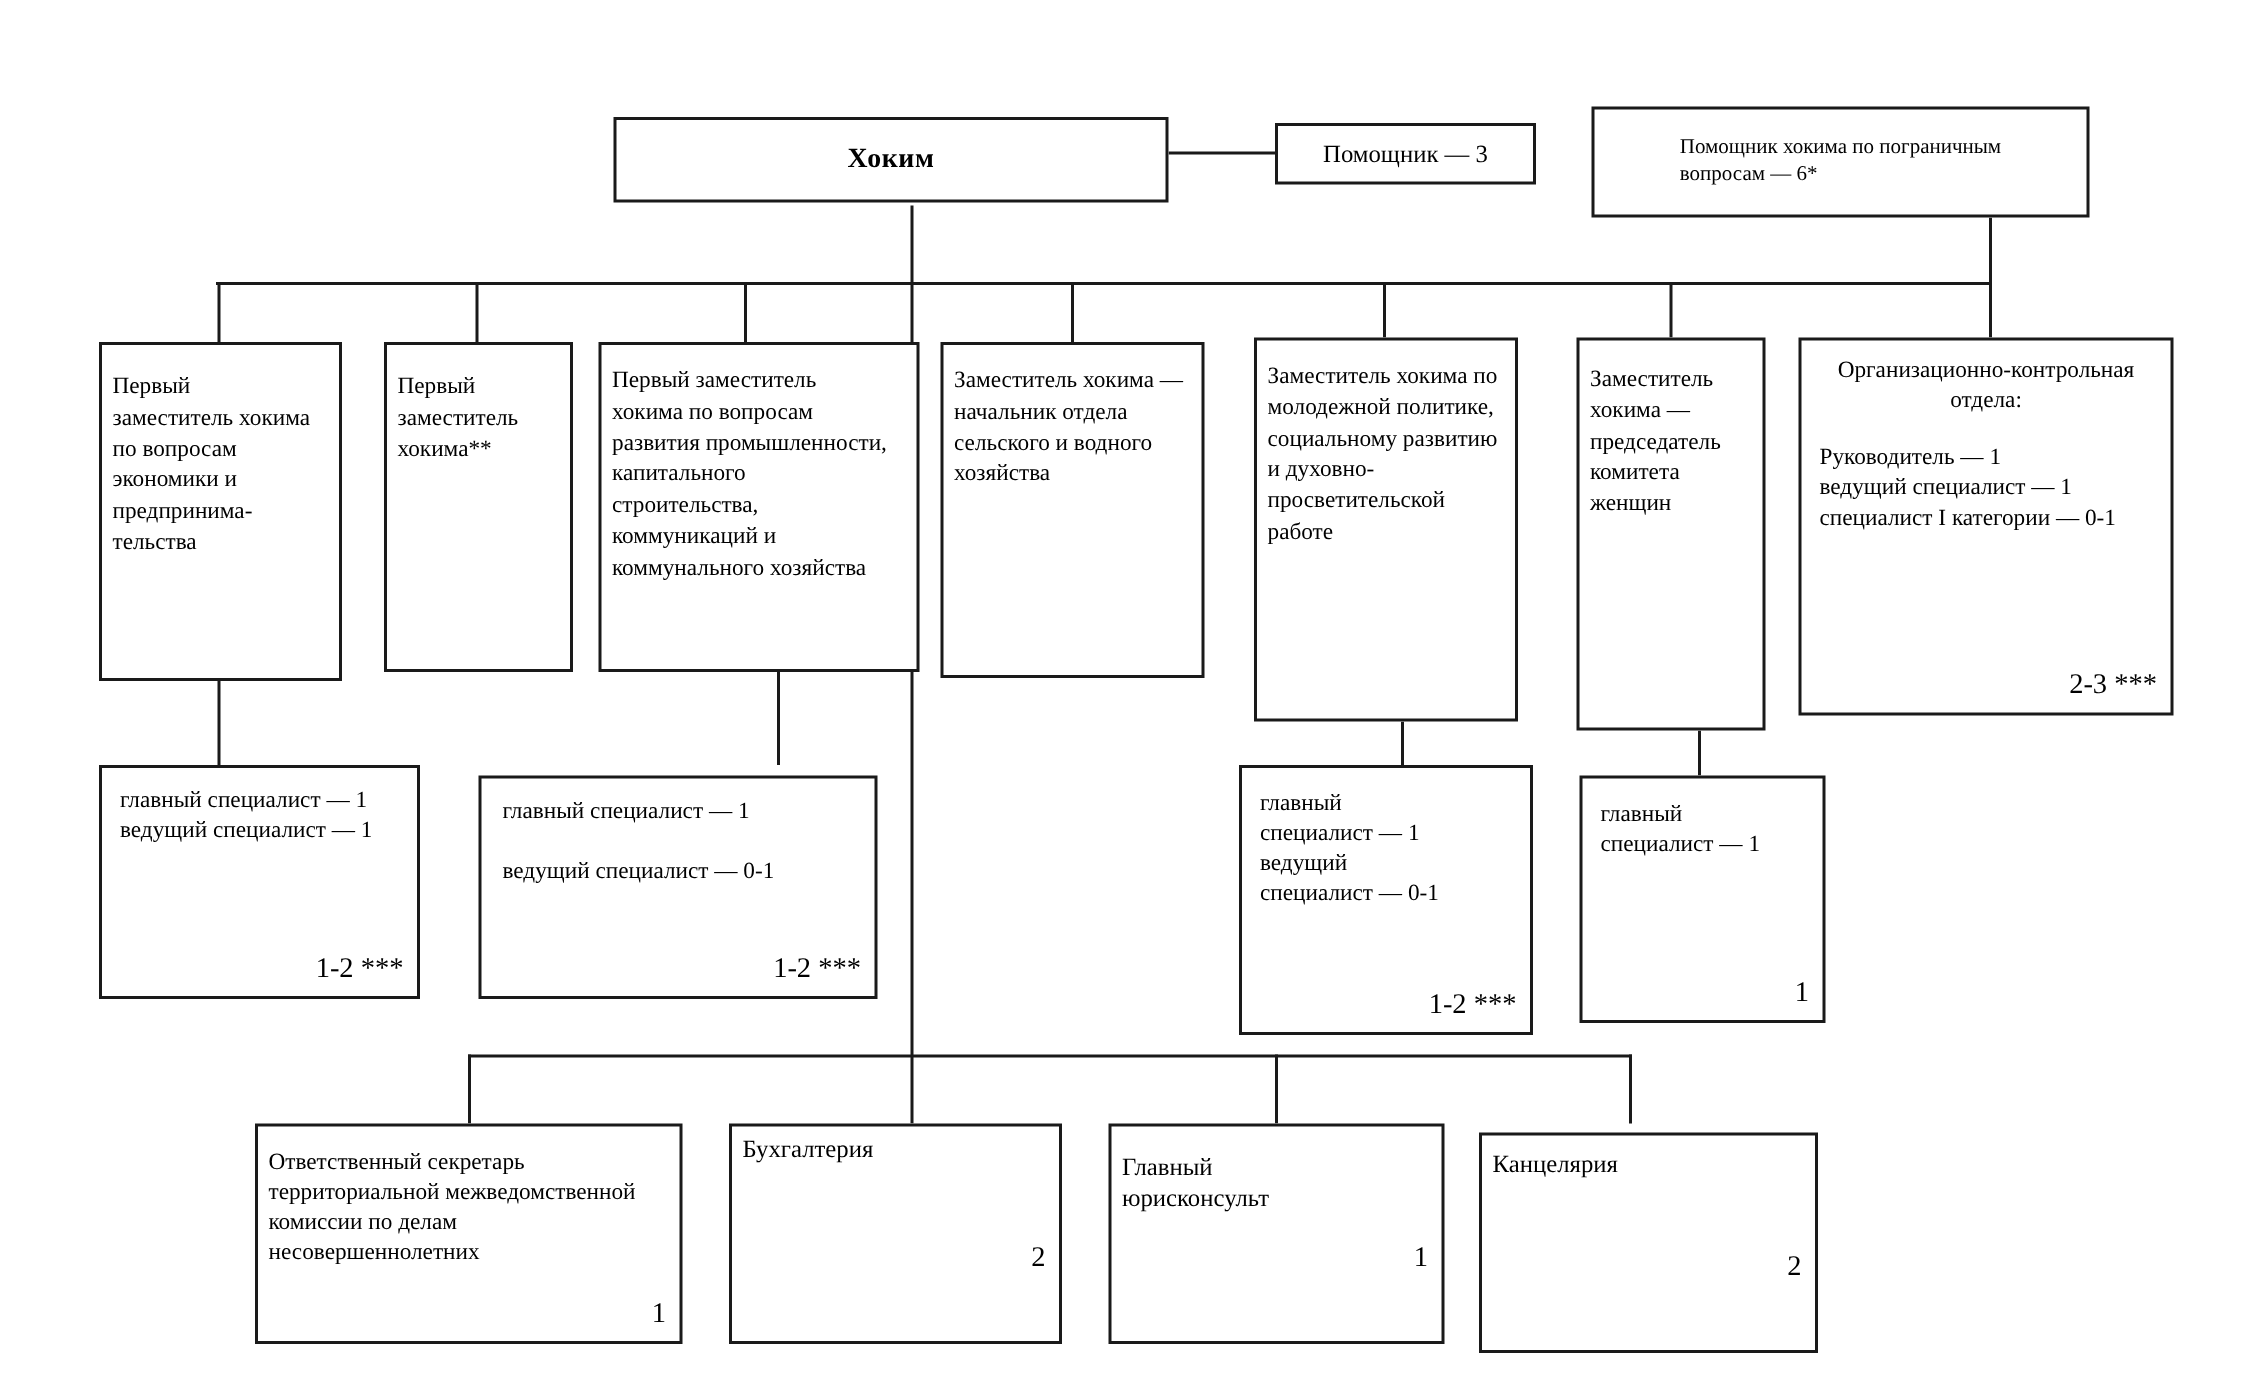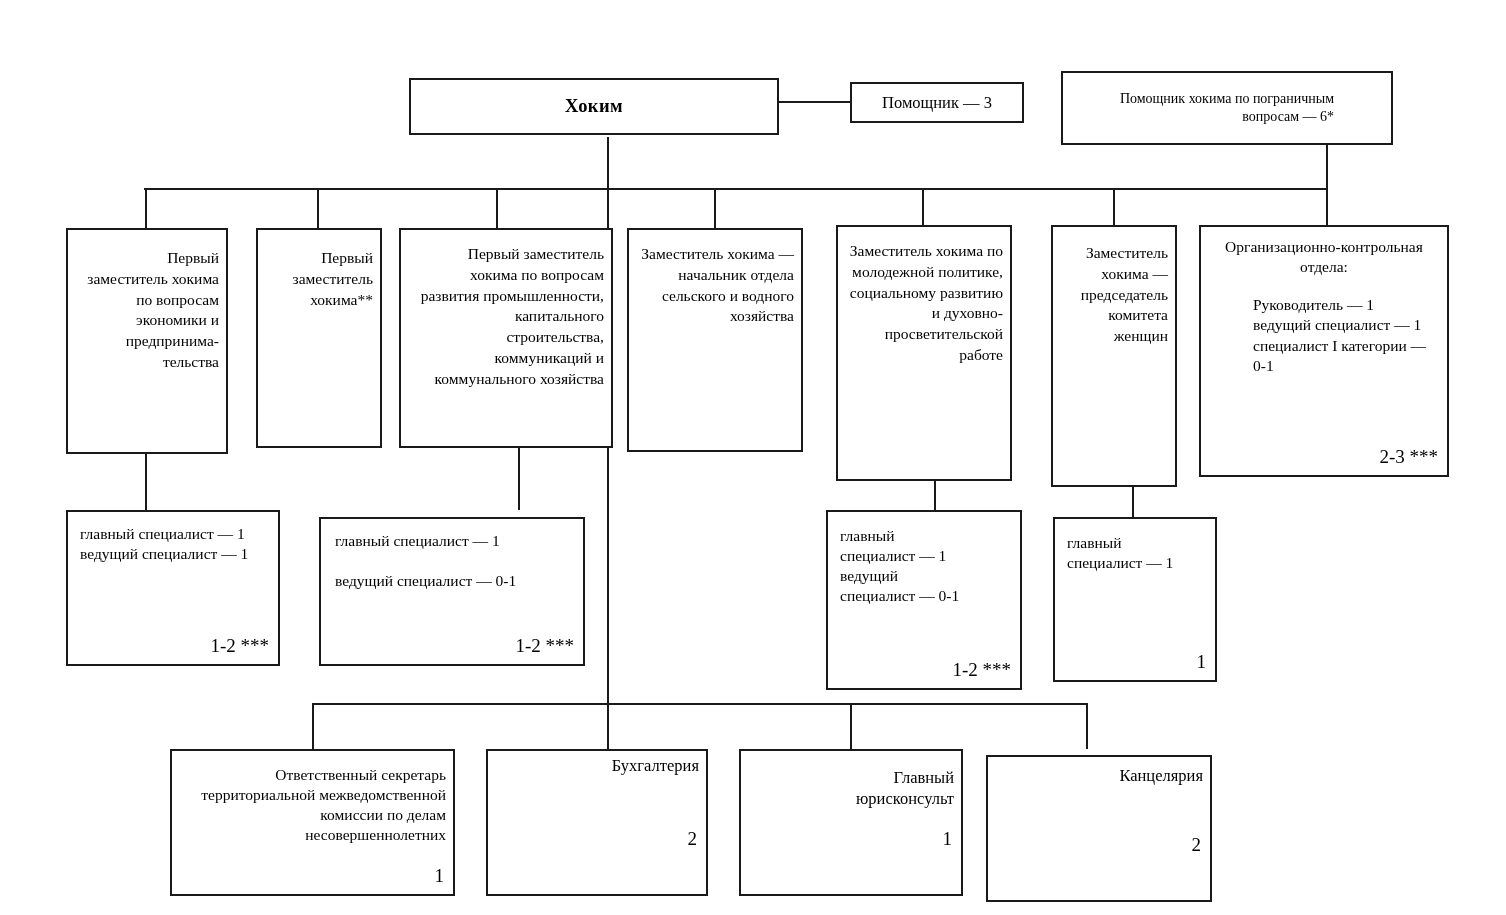--- a/index.html
+++ b/index.html
@@ -15,21 +15,21 @@
     font-family: "Liberation Serif", "DejaVu Serif", serif;
     color: #000000;
     overflow: hidden;
   }
   .node {
     position: absolute;
     box-sizing: border-box;
     border: 2px solid #1a1a1a;
     background: #ffffff;
     padding: 6px 7px;
-    text-align: right;
+    text-align: left;
     line-height: 1.30;
     font-size: 15.5px;
   }
   .node.tall    { line-height: 1.34; }
   .node.center  { display: flex; align-items: center; justify-content: center; }
   .node .txt    { display: block; white-space: pre-line; }
   .node.left    { text-align: left; }
   .node.left .txt { white-space: pre-line; }
   .node .corner {
     position: absolute;
@@ -137,21 +137,21 @@
     <span class="txt">Заместитель
 хокима —
 председатель
 комитета
 женщин</span>
   </div>
 
   <div class="node left" style="left:1199px; top:225px; width:250px; height:252px; padding:10px 12px;">
     <span class="txt" style="text-align:center; display:block;">Организационно-контрольная
 отдела:</span>
-    <span class="txt" style="display:block; margin-top:18px;margin-left:40px;">Руководитель — 1
+    <span class="txt" style="display:block; margin-top:18px;">Руководитель — 1
 ведущий специалист — 1
 специалист I категории — 0-1</span>
     <span class="corner">2-3 ***</span>
   </div>
 
   <div class="node left" style="left:66px; top:510px; width:214px; height:156px; padding:12px 12px;">
     <span class="txt">главный специалист — 1
 ведущий специалист — 1</span>
     <span class="corner">1-2 ***</span>
   </div>

